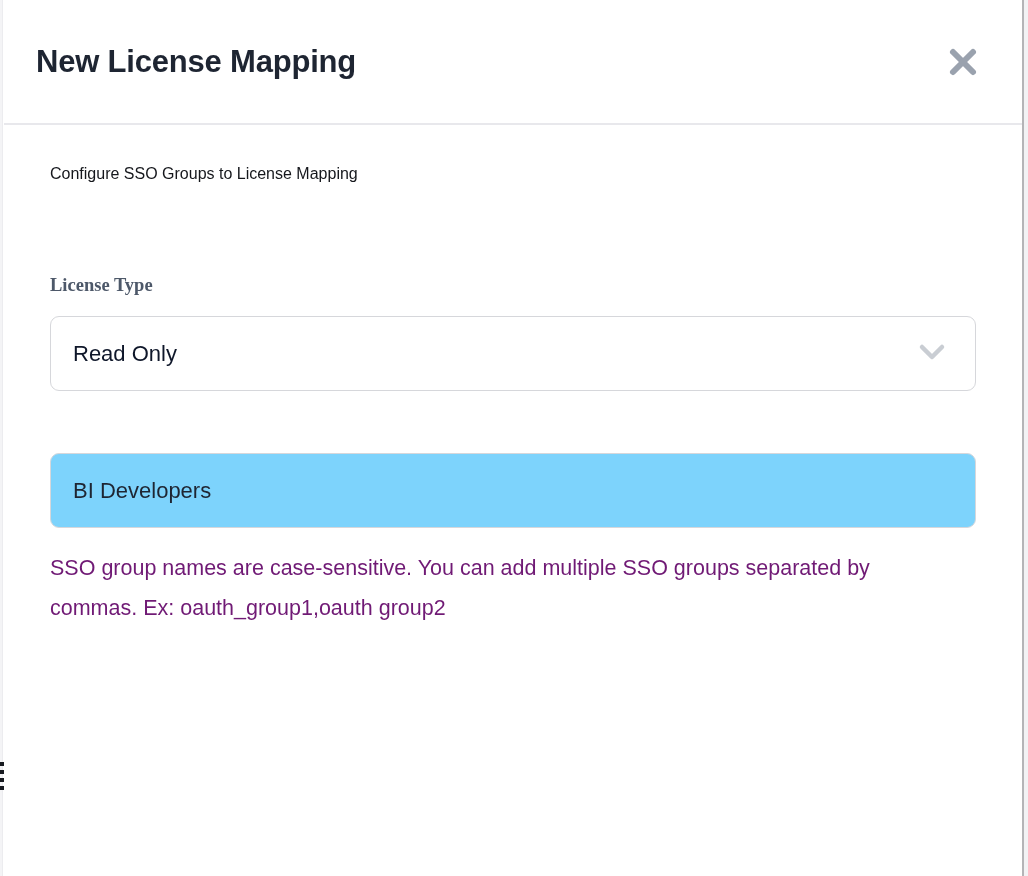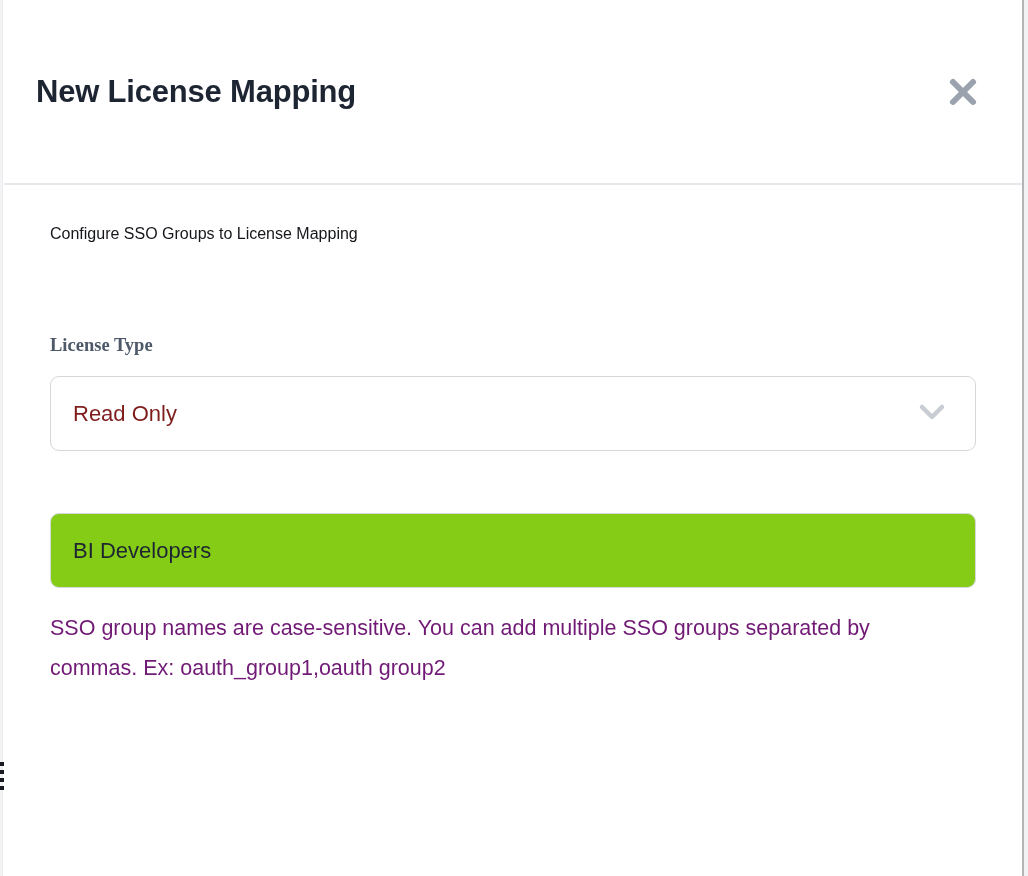--- a/index.html
+++ b/index.html
@@ -44,21 +44,21 @@
     width: 2px; height: 100%;
     background: #b4b4b7;
   }
   
   .modal {
     position: absolute;
     left: 4px; top: 0; right: 6px; bottom: 0;
     background: #ffffff;
   }
   .modal-header {
-    height: 185px;
+    height: 125px;
     display: flex;
     align-items: center;
     justify-content: space-between;
     padding: 0 42px 0 32px;
     border-bottom: 2px solid #e8e8ec;
   }
   .modal-title {
     margin: 0;
     font-size: 31px;
     font-weight: 700;
@@ -97,28 +97,28 @@
     background: #ffffff;
     display: flex;
     align-items: center;
     justify-content: space-between;
     padding: 0 28px 0 22px;
     cursor: pointer;
     margin-bottom: 62px;
   }
   .select-value {
     font-size: 22px;
-    color: #7f1d1d;
+    color: #0f172a;
   }
   .text-input {
     width: 100%;
     height: 75px;
     border: 1.5px solid #d6d7db;
     border-radius: 9px;
-    background: #84cc16;
+    background: #7dd3fc;
     padding: 0 22px;
     font-family: "Liberation Sans", sans-serif;
     font-size: 22px;
     color: #1e2532;
     outline: none;
   }
   .helper-text {
     margin: 20px 0 0 0;
     max-width: 845px;
     font-size: 21.5px;

